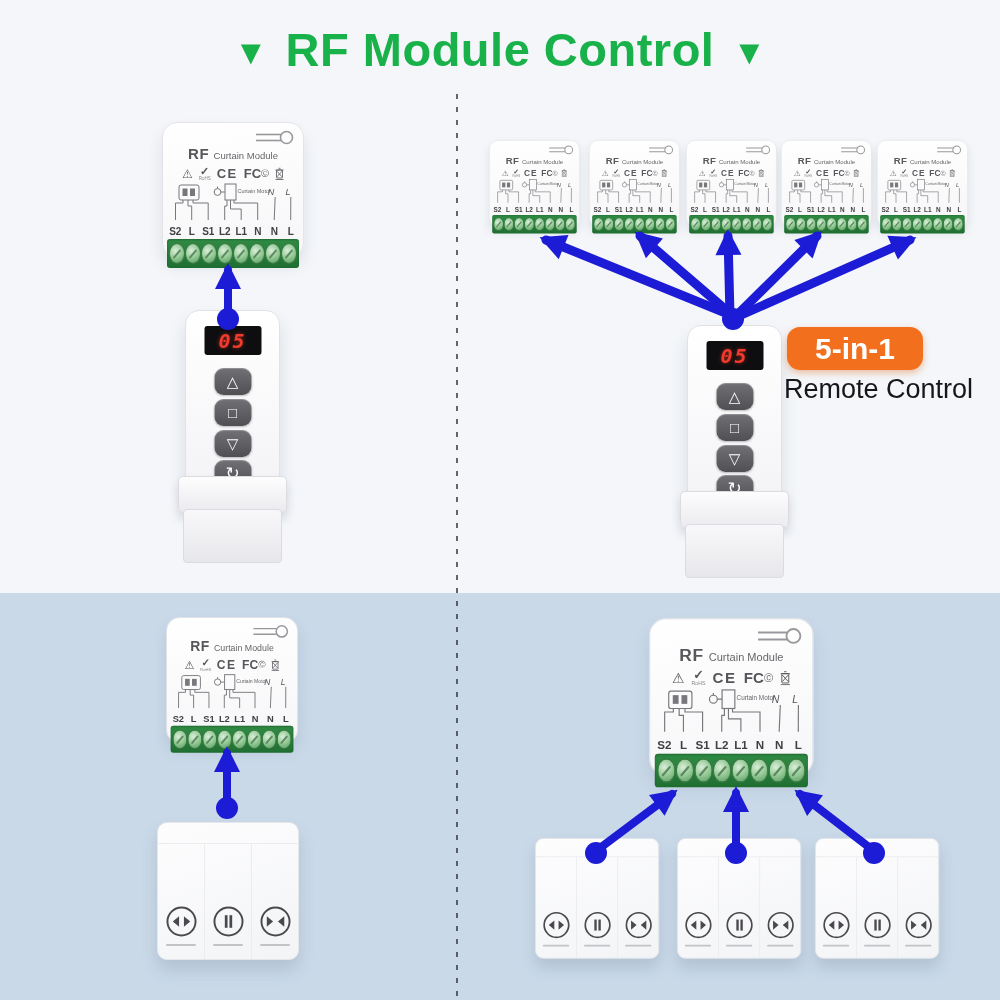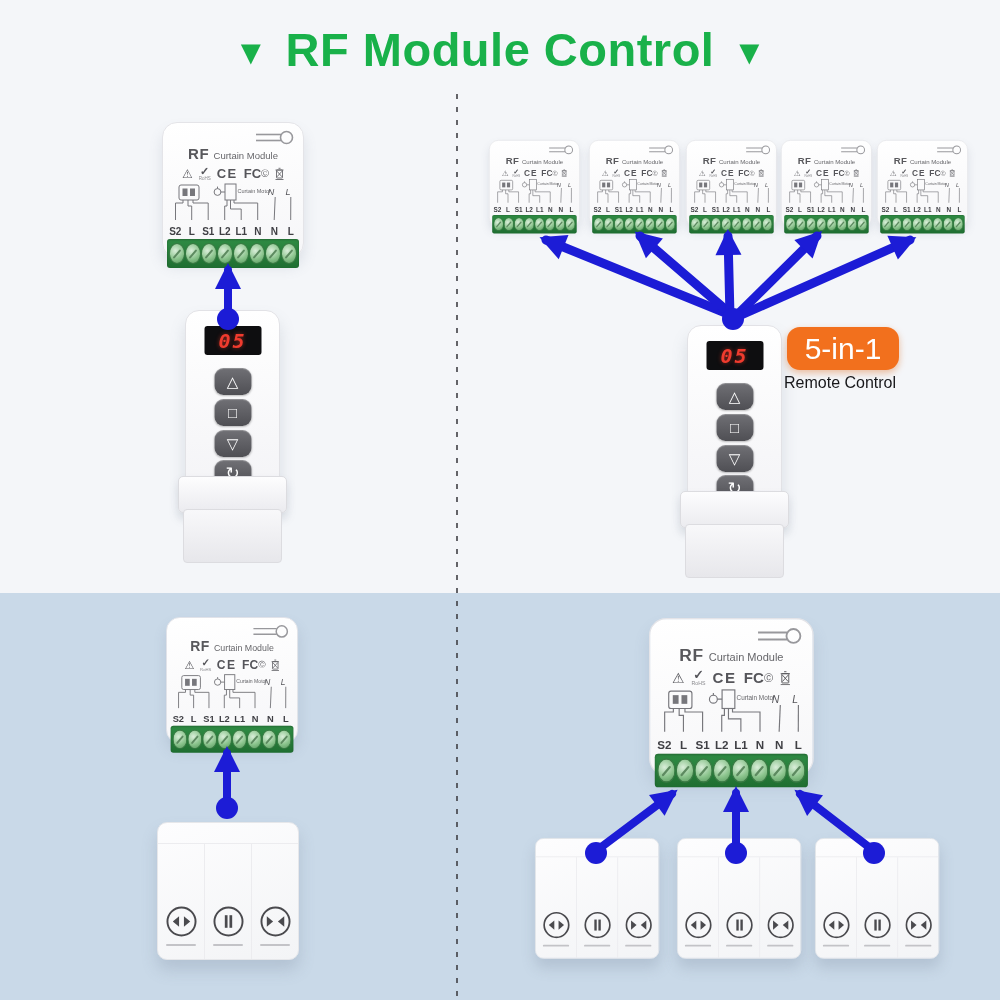--- a/index.html
+++ b/index.html
@@ -72,24 +72,24 @@
   
   .wswitch{position:relative;width:140px;height:136px;background:linear-gradient(160deg,#fdfdfe,#f3f4f6);
     border:1px solid #e6e7ea;border-radius:10px;box-shadow:0 10px 16px rgba(100,115,135,.22);overflow:hidden;}
   .ws-top{height:20px;border-bottom:1px solid #ececef;}
   .ws-panels{display:flex;height:115px;}
   .ws-panel{flex:1;display:flex;flex-direction:column;align-items:center;justify-content:flex-end;
     padding-bottom:13px;border-right:1px solid #ececef;}
   .ws-panel:last-child{border-right:none;}
   .ws-line{width:30px;height:2.5px;background:#c3c3c7;margin-top:7px;border-radius:1px;}
   
-  .badge{position:absolute;left:787px;top:327px;width:112px;height:43px;background:#f2701d;border-radius:13px;
-    color:#fff;font-size:30px;font-weight:400;display:flex;align-items:center;justify-content:center;
+  .badge{position:absolute;left:787px;top:327px;width:136px;height:43px;background:#f2701d;border-radius:13px;
+    color:#fff;font-size:30px;font-weight:700;display:flex;align-items:center;justify-content:center;
     box-shadow:0 3px 7px rgba(220,100,20,.4);z-index:6;}
-  .badge-caption{position:absolute;left:784px;top:374px;font-size:16px;color:#17171a;z-index:6;}
+  .badge-caption{position:absolute;left:784px;top:374px;font-size:27px;color:#17171a;z-index:6;}
   
   .arrows{position:absolute;inset:0;z-index:50;pointer-events:none;}
 </style>
 </head>
 <body>
 
 <div class="canvas">
 
   <div class="title-row">
     <span class="title-tri">▼</span>

